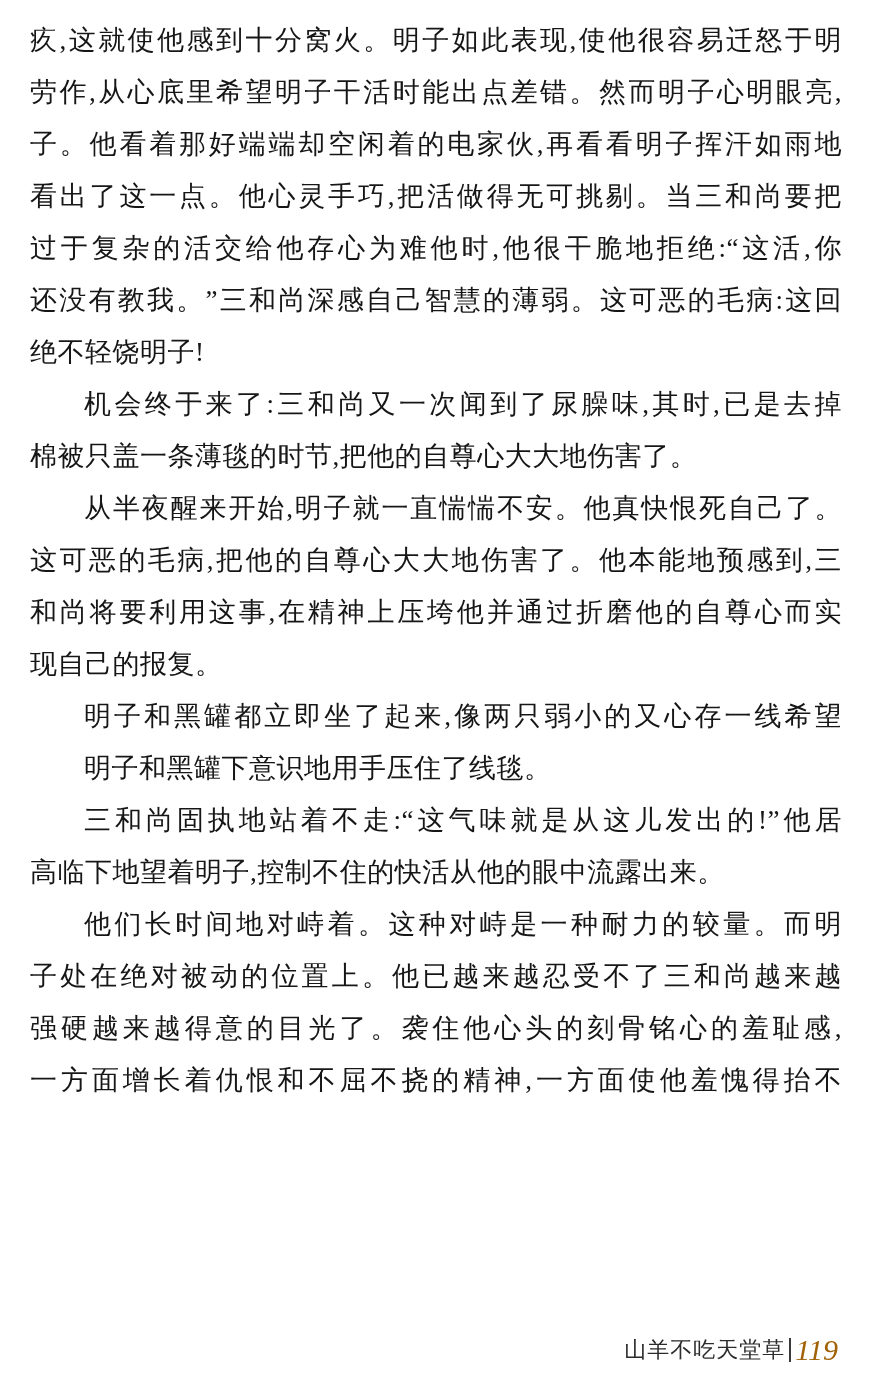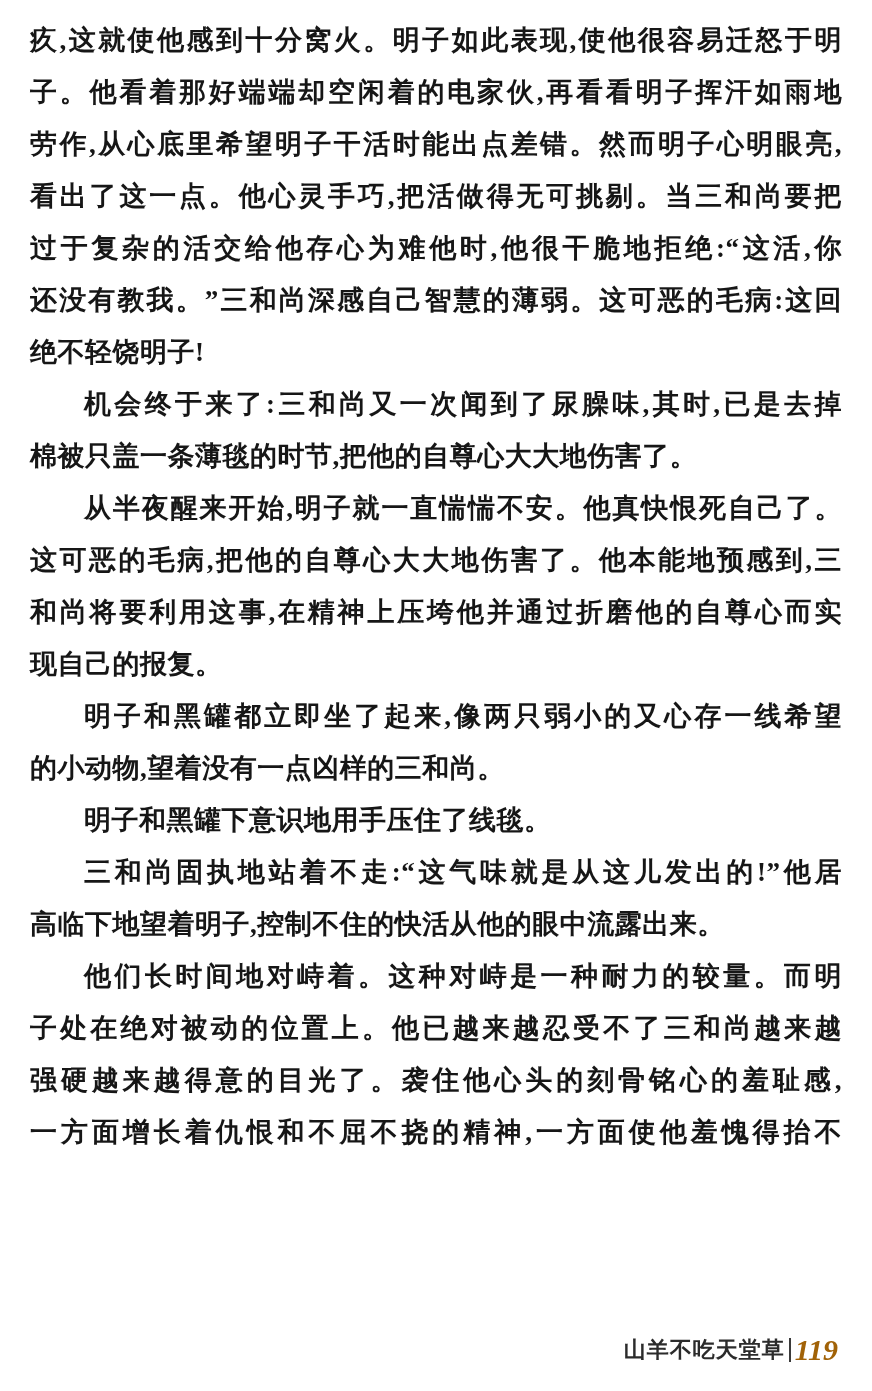--- a/index.html
+++ b/index.html
@@ -8,21 +8,20 @@
     background: #ffffff;
   }
   .book-page {
     position: relative;
     width: 872px;
     height: 1391px;
     background: #ffffff;
     overflow: hidden;
     font-family: "Liberation Serif", "DejaVu Serif", serif;
     color: #141414;
-    font-weight: bold;
   }
   .page-text {
     position: absolute;
     top: 14px;
     left: 30px;
     right: 30px;
   }
   .line {
     font-size: 27px;
     line-height: 52px;
@@ -65,34 +64,33 @@
     font-family: "Liberation Serif", "DejaVu Serif", serif;
   }
 </style>
 </head>
 <body>
 
 <div class="book-page">
 
   <div class="page-text">
     <div class="line">疚,这就使他感到十分窝火。明子如此表现,使他很容易迁怒于明</div>
+    <div class="line">劳作,从心底里希望明子干活时能出点差错。然而明子心明眼亮,</div>
     <div class="line">子。他看着那好端端却空闲着的电家伙,再看看明子挥汗如雨地</div>
-    <div class="line">劳作,从心底里希望明子干活时能出点差错。然而明子心明眼亮,</div>
     <div class="line">看出了这一点。他心灵手巧,把活做得无可挑剔。当三和尚要把</div>
     <div class="line">过于复杂的活交给他存心为难他时,他很干脆地拒绝:“这活,你</div>
     <div class="line">还没有教我。”三和尚深感自己智慧的薄弱。这可恶的毛病:这回</div>
     <div class="line last">绝不轻饶明子!</div>
     <div class="line indent">机会终于来了:三和尚又一次闻到了尿臊味,其时,已是去掉</div>
     <div class="line last">棉被只盖一条薄毯的时节,把他的自尊心大大地伤害了。</div>
     <div class="line indent">从半夜醒来开始,明子就一直惴惴不安。他真快恨死自己了。</div>
     <div class="line">这可恶的毛病,把他的自尊心大大地伤害了。他本能地预感到,三</div>
     <div class="line">和尚将要利用这事,在精神上压垮他并通过折磨他的自尊心而实</div>
     <div class="line last">现自己的报复。</div>
     <div class="line indent">明子和黑罐都立即坐了起来,像两只弱小的又心存一线希望</div>
-    <div class="line last">的小动物,望着没有一点凶样的三和尚。</div>
     <div class="line indent last">明子和黑罐下意识地用手压住了线毯。</div>
     <div class="line indent">三和尚固执地站着不走:“这气味就是从这儿发出的!”他居</div>
     <div class="line last">高临下地望着明子,控制不住的快活从他的眼中流露出来。</div>
     <div class="line indent">他们长时间地对峙着。这种对峙是一种耐力的较量。而明</div>
     <div class="line">子处在绝对被动的位置上。他已越来越忍受不了三和尚越来越</div>
     <div class="line">强硬越来越得意的目光了。袭住他心头的刻骨铭心的羞耻感,</div>
     <div class="line">一方面增长着仇恨和不屈不挠的精神,一方面使他羞愧得抬不</div>
   </div>
 
   <div class="page-footer">

